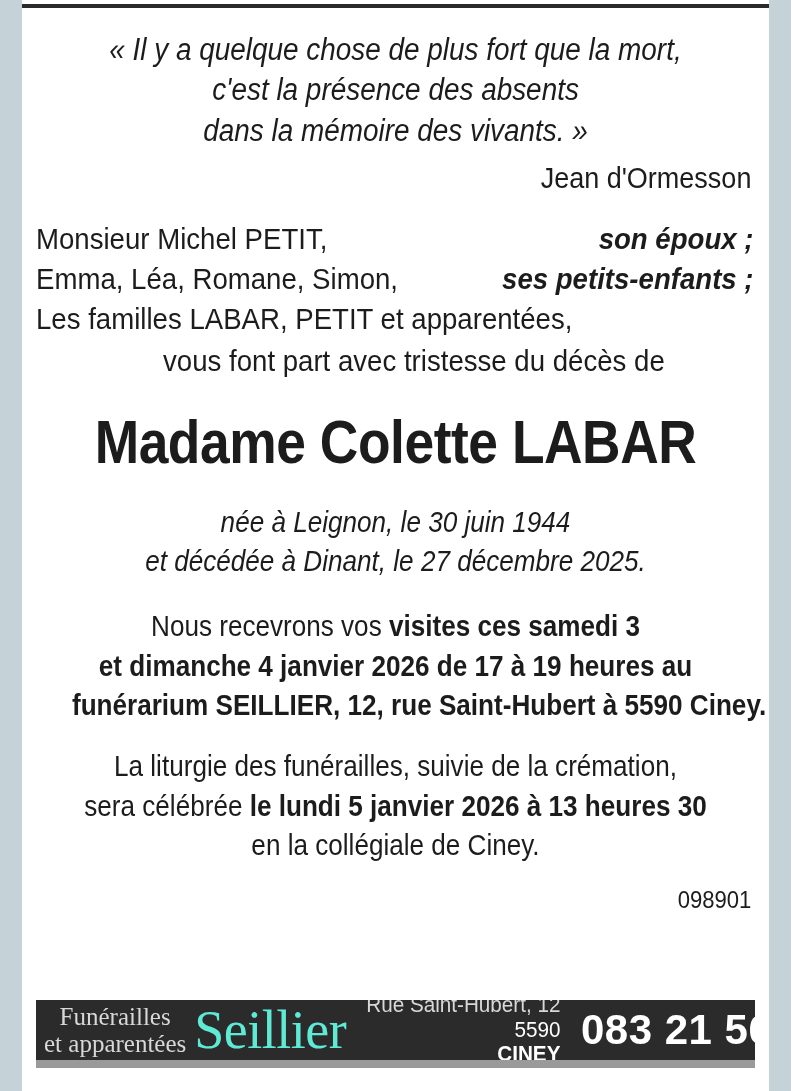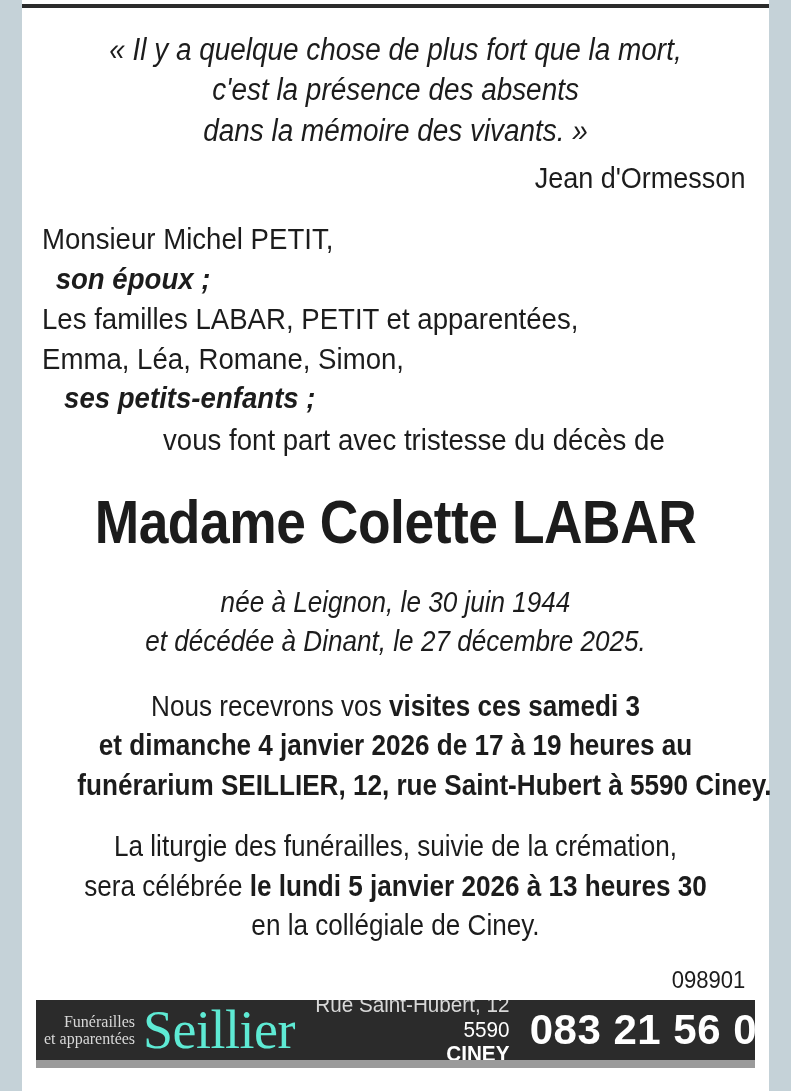--- a/index.html
+++ b/index.html
@@ -38,21 +38,21 @@
     height: 4px;
     background: #2b2b2b;
   }
 
   .content {
     position: absolute;
     left: 22px;
     right: 22px;
     top: 8px;
     bottom: 0;
-    padding: 0 20px;
+    padding: 0 14px;
     box-sizing: border-box;
     border-radius: 27px;
   }
 
   
   .quote {
     margin-top: 22px;
     text-align: center;
     font-style: italic;
     font-size: 31px;
@@ -79,21 +79,20 @@
     margin-top: 24px;
   }
   .fam-row {
     display: flex;
     align-items: baseline;
     justify-content: space-between;
     font-size: 30px;
     line-height: 1.33;
     color: #1c1c1c;
     white-space: nowrap;
-    flex-direction: column;
   }
   .fam-names {
     transform: scaleX(0.92);
     transform-origin: left center;
   }
   .fam-rel {
     font-weight: bold;
     font-style: italic;
     transform: scaleX(0.92);
     transform-origin: right center;
@@ -178,23 +177,23 @@
     position: absolute;
     left: 36px;
     right: 36px;
     top: 1060px;
     height: 8px;
     background: #9a9a9a;
   }
   .brand-kind {
     font-family: "Liberation Serif", serif;
     color: #d8d8d8;
-    font-size: 16px;
+    font-size: 25px;
     line-height: 1.08;
-    text-align: right;
+    text-align: center;
     white-space: nowrap;
     padding-right: 8px;
   }
   .brand-kind span { display: block; }
   .brand-name {
     font-family: "Liberation Serif", serif;
     color: #5eead4;
     font-size: 54px;
     line-height: 1;
     white-space: nowrap;
@@ -238,26 +237,26 @@
       <span class="quote-line">dans la mémoire des vivants. »</span>
     </div>
     <div class="quote-author">Jean d'Ormesson</div>
 
     <div class="family">
       <div class="fam-row">
         <span class="fam-names">Monsieur Michel PETIT,</span>
         <span class="fam-rel">son époux ;</span>
       </div>
       <div class="fam-row">
+        <span class="fam-names">Emma, Léa, Romane, Simon,</span>
+        <span class="fam-rel">ses petits-enfants ;</span>
+      </div>
+      <div class="fam-row">
         <span class="fam-names">Les familles LABAR, PETIT et apparentées,</span>
         <span class="fam-rel"></span>
-      </div>
-      <div class="fam-row">
-        <span class="fam-names">Emma, Léa, Romane, Simon,</span>
-        <span class="fam-rel">ses petits-enfants ;</span>
       </div>
       <div class="fam-announce">vous font part avec tristesse du décès de</div>
     </div>
 
     <div class="deceased-name">Madame Colette LABAR</div>
 
     <div class="dates">
       <span class="dates-line">née à Leignon, le 30 juin 1944</span>
       <span class="dates-line">et décédée à Dinant, le 27 décembre 2025.</span>
     </div>

